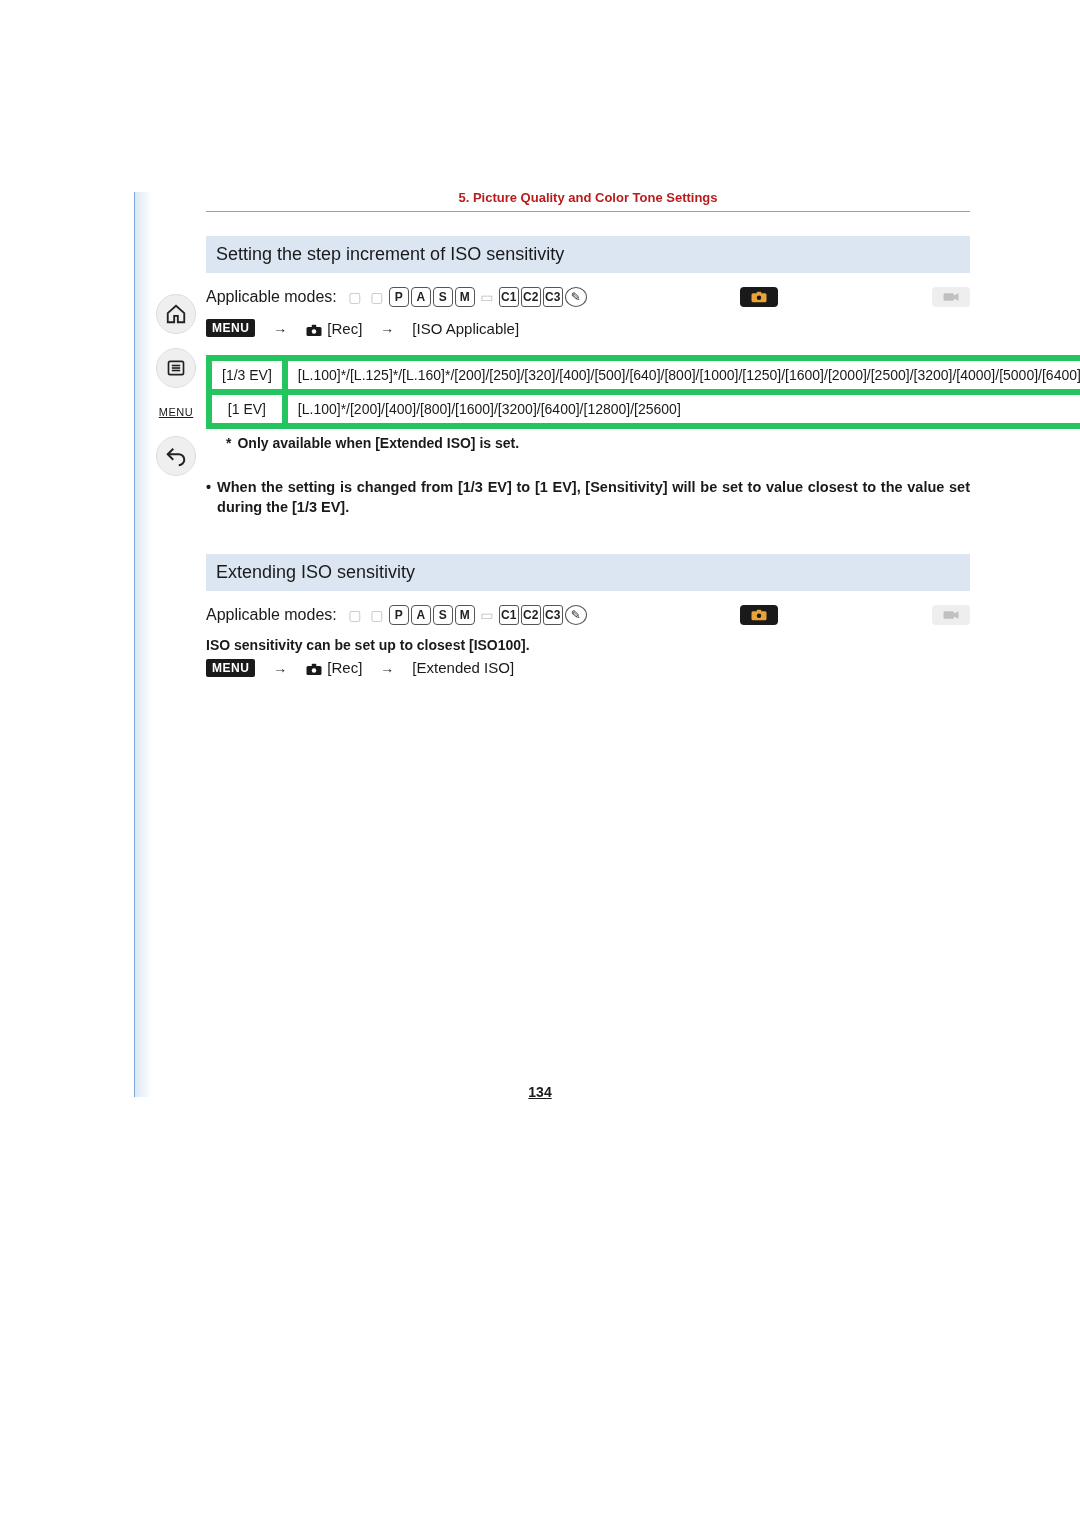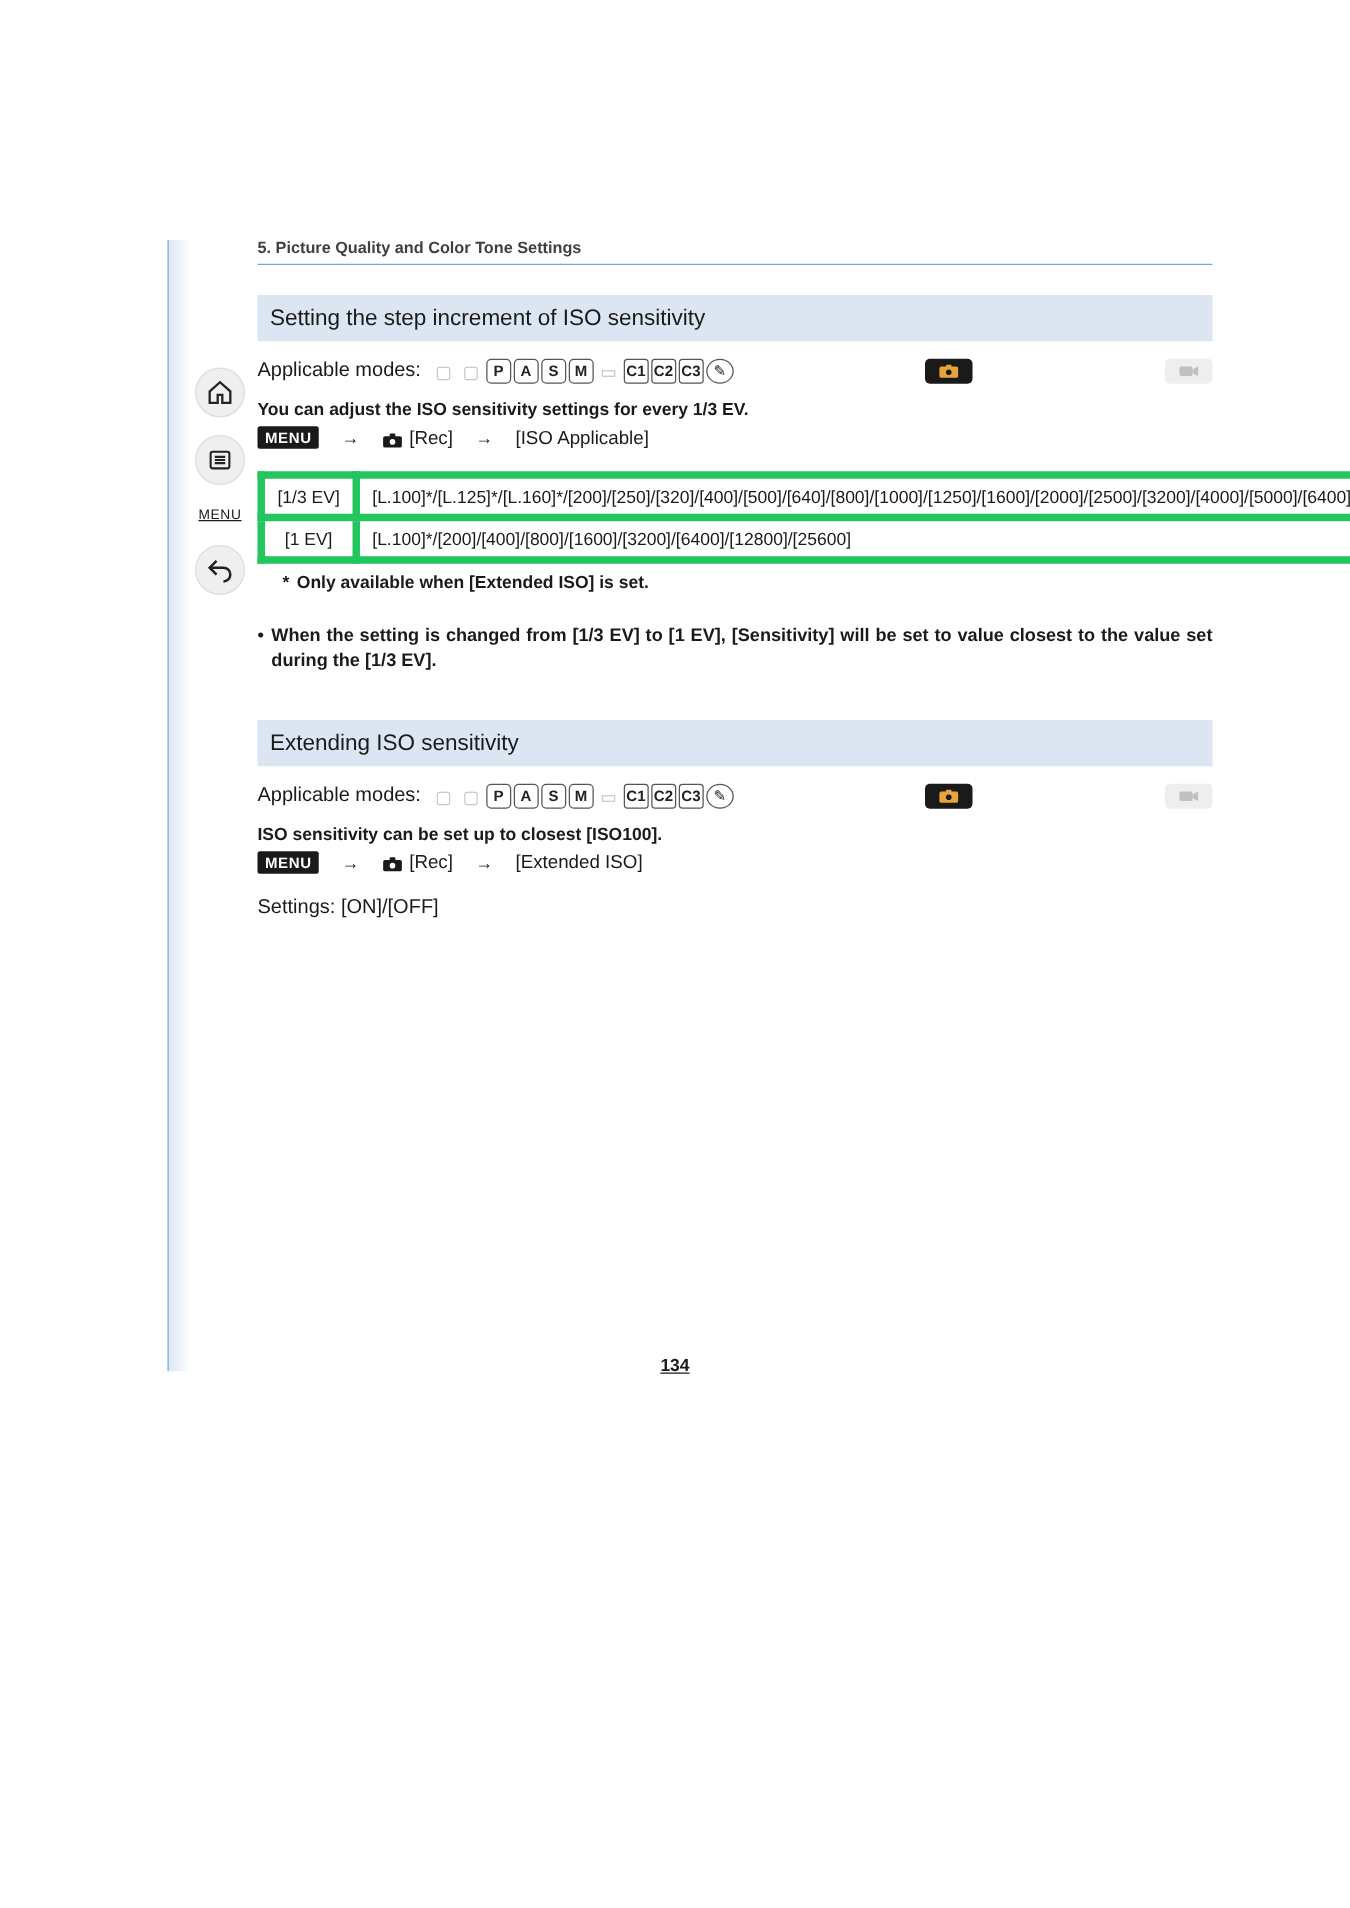--- a/index.html
+++ b/index.html
@@ -54,25 +54,26 @@
     text-decoration: underline;
     margin: 4px 0;
     letter-spacing: 0.5px;
     font-family: Arial, sans-serif;
   }
   .content {
     margin-left: 206px;
     margin-right: 110px;
   }
   .chapter-line {
-    color: #404040;
+    color: #b91c1c;
     font-weight: bold;
     font-size: 13px;
     margin-bottom: 6px;
     padding-left: 0;
+    text-align: center;
   }
   .hr-top {
     border: none;
     border-top: 1px solid #7aa6d8;
     margin: 0 0 24px 0;
   }
   .section-heading {
     background: #dce6f3;
     font-size: 18px;
     padding: 8px 10px;
@@ -218,21 +219,20 @@
           </svg>
       </span>
       <span class="mode-video-badge faded">
         <svg width="18" height="14" viewBox="0 0 24 18" fill="#c0c0c0">
             <rect x="2" y="4" width="14" height="10" rx="2"></rect>
             <path d="M16 7 L22 4 V14 L16 11 Z"></path>
           </svg>
       </span>
     </div>
 
-    <div class="bold-line">You can adjust the ISO sensitivity settings for every 1/3 EV.</div>
 
     <div class="menu-row">
       <span class="menu-chip">MENU</span>
       <span class="arrow">→</span>
       <span class="rec-block">
         <svg width="18" height="14" viewBox="0 0 24 18" fill="#1a1a1a">
             <rect x="2" y="5" width="20" height="12" rx="2"></rect>
             <circle cx="12" cy="11" r="3" fill="#fff"></circle>
             <rect x="9" y="2" width="6" height="4" rx="1"></rect>
           </svg>
@@ -307,19 +307,18 @@
             <rect x="2" y="5" width="20" height="12" rx="2"></rect>
             <circle cx="12" cy="11" r="3" fill="#fff"></circle>
             <rect x="9" y="2" width="6" height="4" rx="1"></rect>
           </svg>
         <span>[Rec]</span>
       </span>
       <span class="arrow">→</span>
       <span>[Extended ISO]</span>
     </div>
 
-    <div class="settings-line">Settings: [ON]/[OFF]</div>
 
   </div>
 
   <div class="page-num">134</div>
 
 </div>
 
 </body></html>

